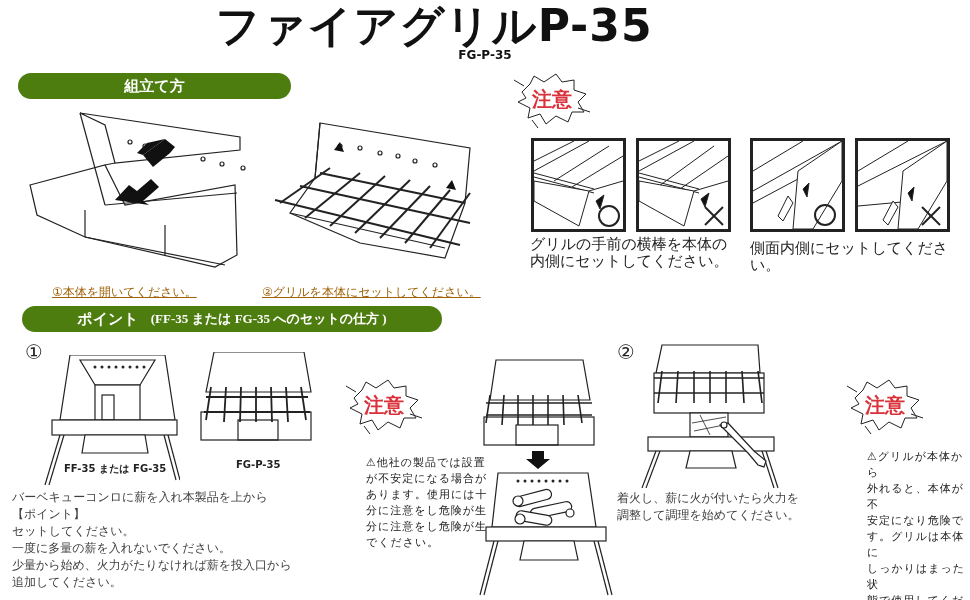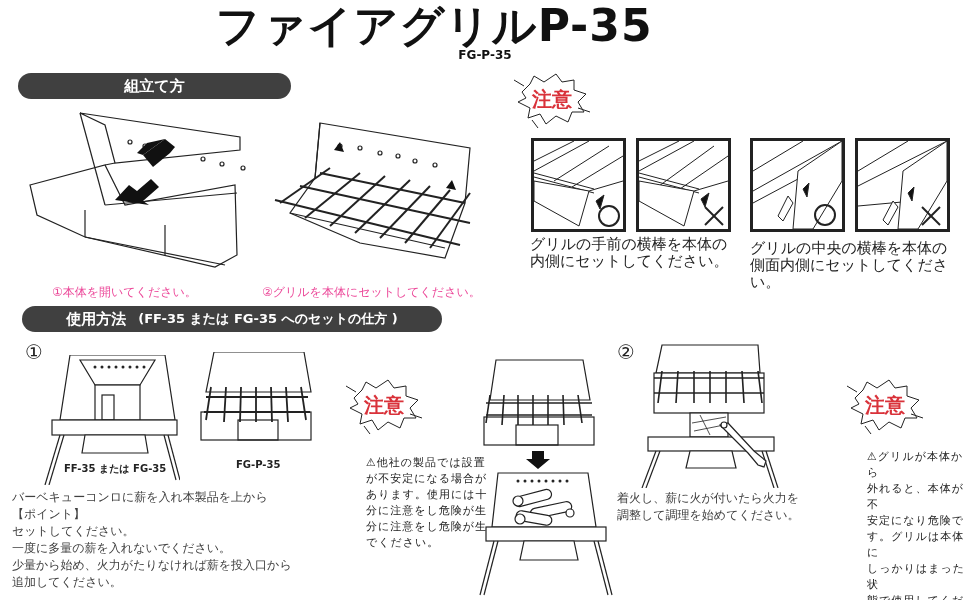--- a/index.html
+++ b/index.html
@@ -2,24 +2,24 @@
 <html><head>
 <meta charset="utf-8">
 <style>
   html, body { margin:0; padding:0; }
   body { width:970px; height:600px; background:#ffffff; position:relative; overflow:hidden;
          font-family:"DejaVu Sans", sans-serif; color:#222; }
   .abs { position:absolute; }
   .title { left:0; width:868px; top:2px; text-align:center; font-size:44px; font-weight:bold;
            letter-spacing:1px; color:#111; line-height:48px; font-family:"DejaVu Sans", sans-serif; }
   .subtitle { left:0; width:970px; top:48px; text-align:center; font-size:12px; font-weight:bold; color:#111; }
-  .pill { background:#404040; color:#fff; border-radius:16px; height:26px; display:flex;
-          align-items:center; justify-content:center; font-weight:bold; font-size:15px; }
+  .pill { background:#4d7c0f; color:#fff; border-radius:16px; height:26px; display:flex;
+          align-items:center; justify-content:center; font-weight:bold; font-size:15px;font-family:Liberation Serif, serif; }
   .pill .note { font-size:13px; margin-left:12px; font-weight:bold; }
-  .caption { font-size:12px; color:#ec4899; white-space:nowrap; }
+  .caption { font-size:12px; color:#a16207; white-space:nowrap;text-decoration:underline; }
   .body-text { font-size:12px; line-height:17px; color:#404040; }
   .warn-text { font-size:11px; line-height:16px; color:#222; letter-spacing:1px;margin-left:36px; }
   .caution { width:76px; height:56px; }
   .caution text { font-family:"DejaVu Sans", sans-serif; font-weight:bold; }
   .model-label { font-size:10px; font-weight:bold; color:#222; }
   .circled { font-size:20px; color:#222; }
   .panel { border:3px solid #222; background:#fff; box-sizing:border-box; }
   .ok-note { font-size:15px; line-height:17px; color:#222; }
   svg { display:block; }
 </style>
@@ -151,27 +151,26 @@
     <line x1="64" y1="66" x2="82" y2="84" stroke-width="2"></line>
       <line x1="82" y1="66" x2="64" y2="84" stroke-width="2"></line>
   </svg>
 </div>
 
 <div class="abs ok-note" style="left:530px; top:236px;">
   <div>グリルの手前の横棒を本体の</div>
   <div>内側にセットしてください。</div>
 </div>
 <div class="abs ok-note" style="left:750px; top:240px;">
-  <div>グリルの中央の横棒を本体の</div>
   <div>側面内側にセットしてくださ</div>
   <div>い。</div>
 </div>
 
 <div class="abs pill" style="left:22px; top:306px; width:420px;">
-  <span>使用方法</span>
+  <span>ポイント</span>
   <span class="note">(FF-35 または FG-35 へのセットの仕方 )</span>
 </div>
 
 <div class="abs circled" style="left:25px; top:340px;">①</div>
 
 <div class="abs" style="left:40px; top:355px; width:140px; height:130px;">
   <svg width="140" height="130" viewBox="0 0 140 130" fill="none" stroke="#222" stroke-width="1.2">
     <polygon points="30,0 125,0 135,65 20,65" fill="#fff"></polygon>
     <polygon points="40,5 115,5 100,30 55,30" fill="#fff"></polygon>
     <g fill="#222">

